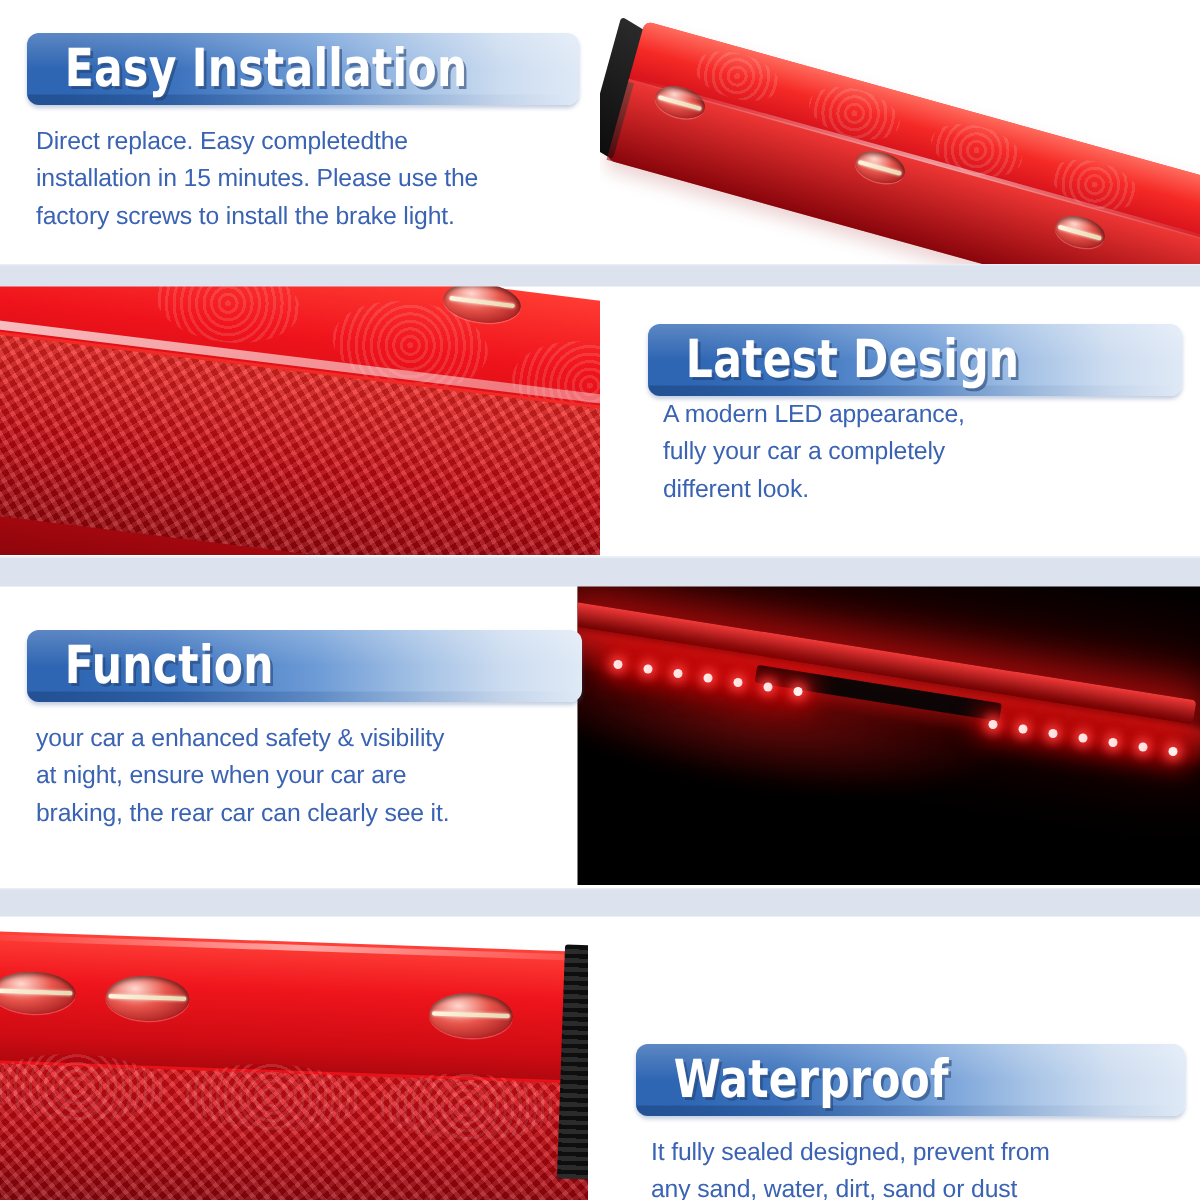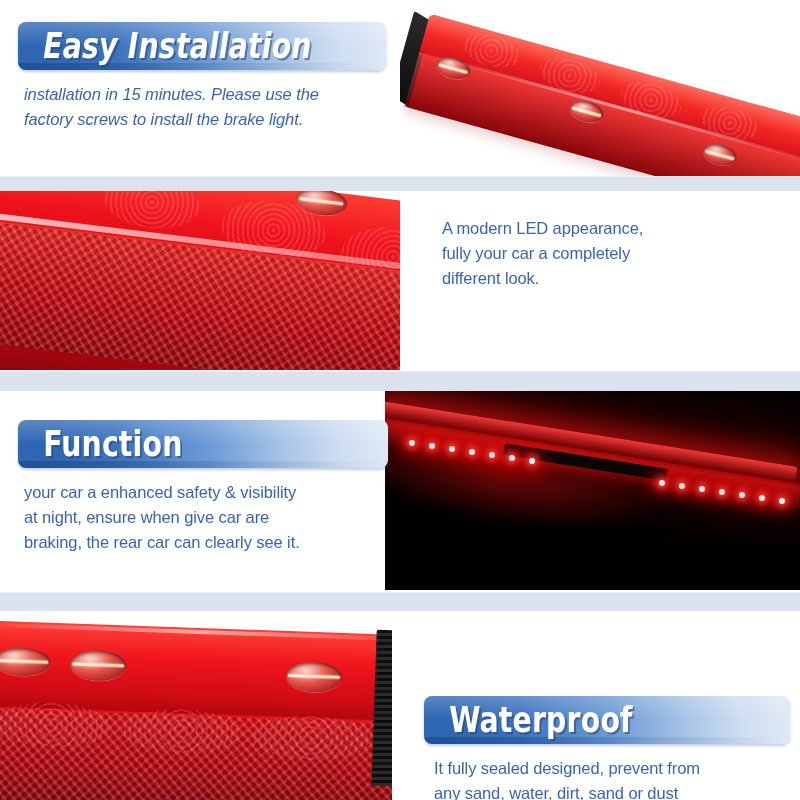--- a/index.html
+++ b/index.html
@@ -184,21 +184,21 @@
       repeating-linear-gradient(48deg,rgba(255,255,255,.12) 0 3px,rgba(0,0,0,.13) 3px 7px),
       repeating-linear-gradient(-42deg,rgba(255,255,255,.09) 0 3px,rgba(0,0,0,.11) 3px 7px);
   }
   #photo-waterproof .gasket{
     position:absolute;right:-4px;top:20px;width:22px;height:156px;
     background:repeating-linear-gradient(0deg,#2b2b2b 0 3px,#0e0e0e 3px 6px);
     transform:rotate(2deg);border-radius:2px;
   }
 
   
-  #text-installation{left:18px;top:22px;width:368px;font-style:italic;}
+  #text-installation{left:18px;top:22px;width:368px;}
   #text-design{left:432px;top:216px;width:356px;}
   #text-function{left:18px;top:420px;width:370px;}
   #text-waterproof{left:424px;top:660px;width:366px;margin-top:36px;}
 </style>
 </head>
 <body>
 
 <div class="page">
 
   <div class="photo" id="photo-installation">
@@ -218,20 +218,21 @@
       <div class="screwslot" style="left:302px;top:57px;width:30px;"></div>
       <div class="hilite" style="left:0;top:38px;width:100%;height:3px;"></div>
     </div>
   </div>
 
   <div class="panel" id="text-installation">
     <div class="banner">
       <span class="banner-title">Easy Installation</span>
     </div>
     <div class="body-text" style="margin-top:12px;padding-left:6px;">
+      <p>Direct replace. Easy completedthe</p>
       <p>installation in 15 minutes. Please use the</p>
       <p>factory screws to install the brake light.</p>
     </div>
   </div>
 
   <div class="divider" style="top:176px;height:14px;"></div>
 
   <div class="photo" id="photo-design">
     <div class="slabTop">
       <div class="ring" style="left:130px;top:6px;width:96px;height:52px;"></div>
@@ -239,20 +240,23 @@
       <div class="ring" style="left:372px;top:28px;width:104px;height:58px;"></div>
       <div class="screwhole" style="left:320px;top:-2px;width:52px;height:26px;"></div>
       <div class="screwslot" style="left:324px;top:9px;width:44px;"></div>
     </div>
     <div class="edge"></div>
     <div class="slabFace"></div>
     <div class="waffle"></div>
   </div>
 
   <div class="panel" id="text-design">
+    <div class="banner">
+      <span class="banner-title">Latest Design</span>
+    </div>
     <div class="body-text" style="margin-top:0;padding-left:10px;">
       <p>A modern LED appearance,</p>
       <p>fully your car a completely</p>
       <p>different look.</p>
     </div>
   </div>
 
   <div class="divider" style="top:371px;height:19px;"></div>
 
   <div class="photo" id="photo-function">
@@ -275,21 +279,21 @@
     <div class="led" style="left:374px;top:105px;"></div>
     <div class="led" style="left:394px;top:108px;"></div>
   </div>
 
   <div class="panel" id="text-function">
     <div class="banner">
       <span class="banner-title">Function</span>
     </div>
     <div class="body-text" style="margin-top:12px;padding-left:6px;">
       <p>your car a enhanced safety &amp; visibility</p>
-      <p>at night, ensure when give car are</p>
+      <p>at night, ensure when your car are</p>
       <p>braking, the rear car can clearly see it.</p>
     </div>
   </div>
 
   <div class="divider" style="top:592px;height:18px;"></div>
 
   <div class="photo" id="photo-waterproof">
     <div class="housingTop">
       <div class="screwhole" style="left:14px;top:26px;width:56px;height:28px;"></div>
       <div class="screwslot" style="left:16px;top:38px;width:52px;"></div>

